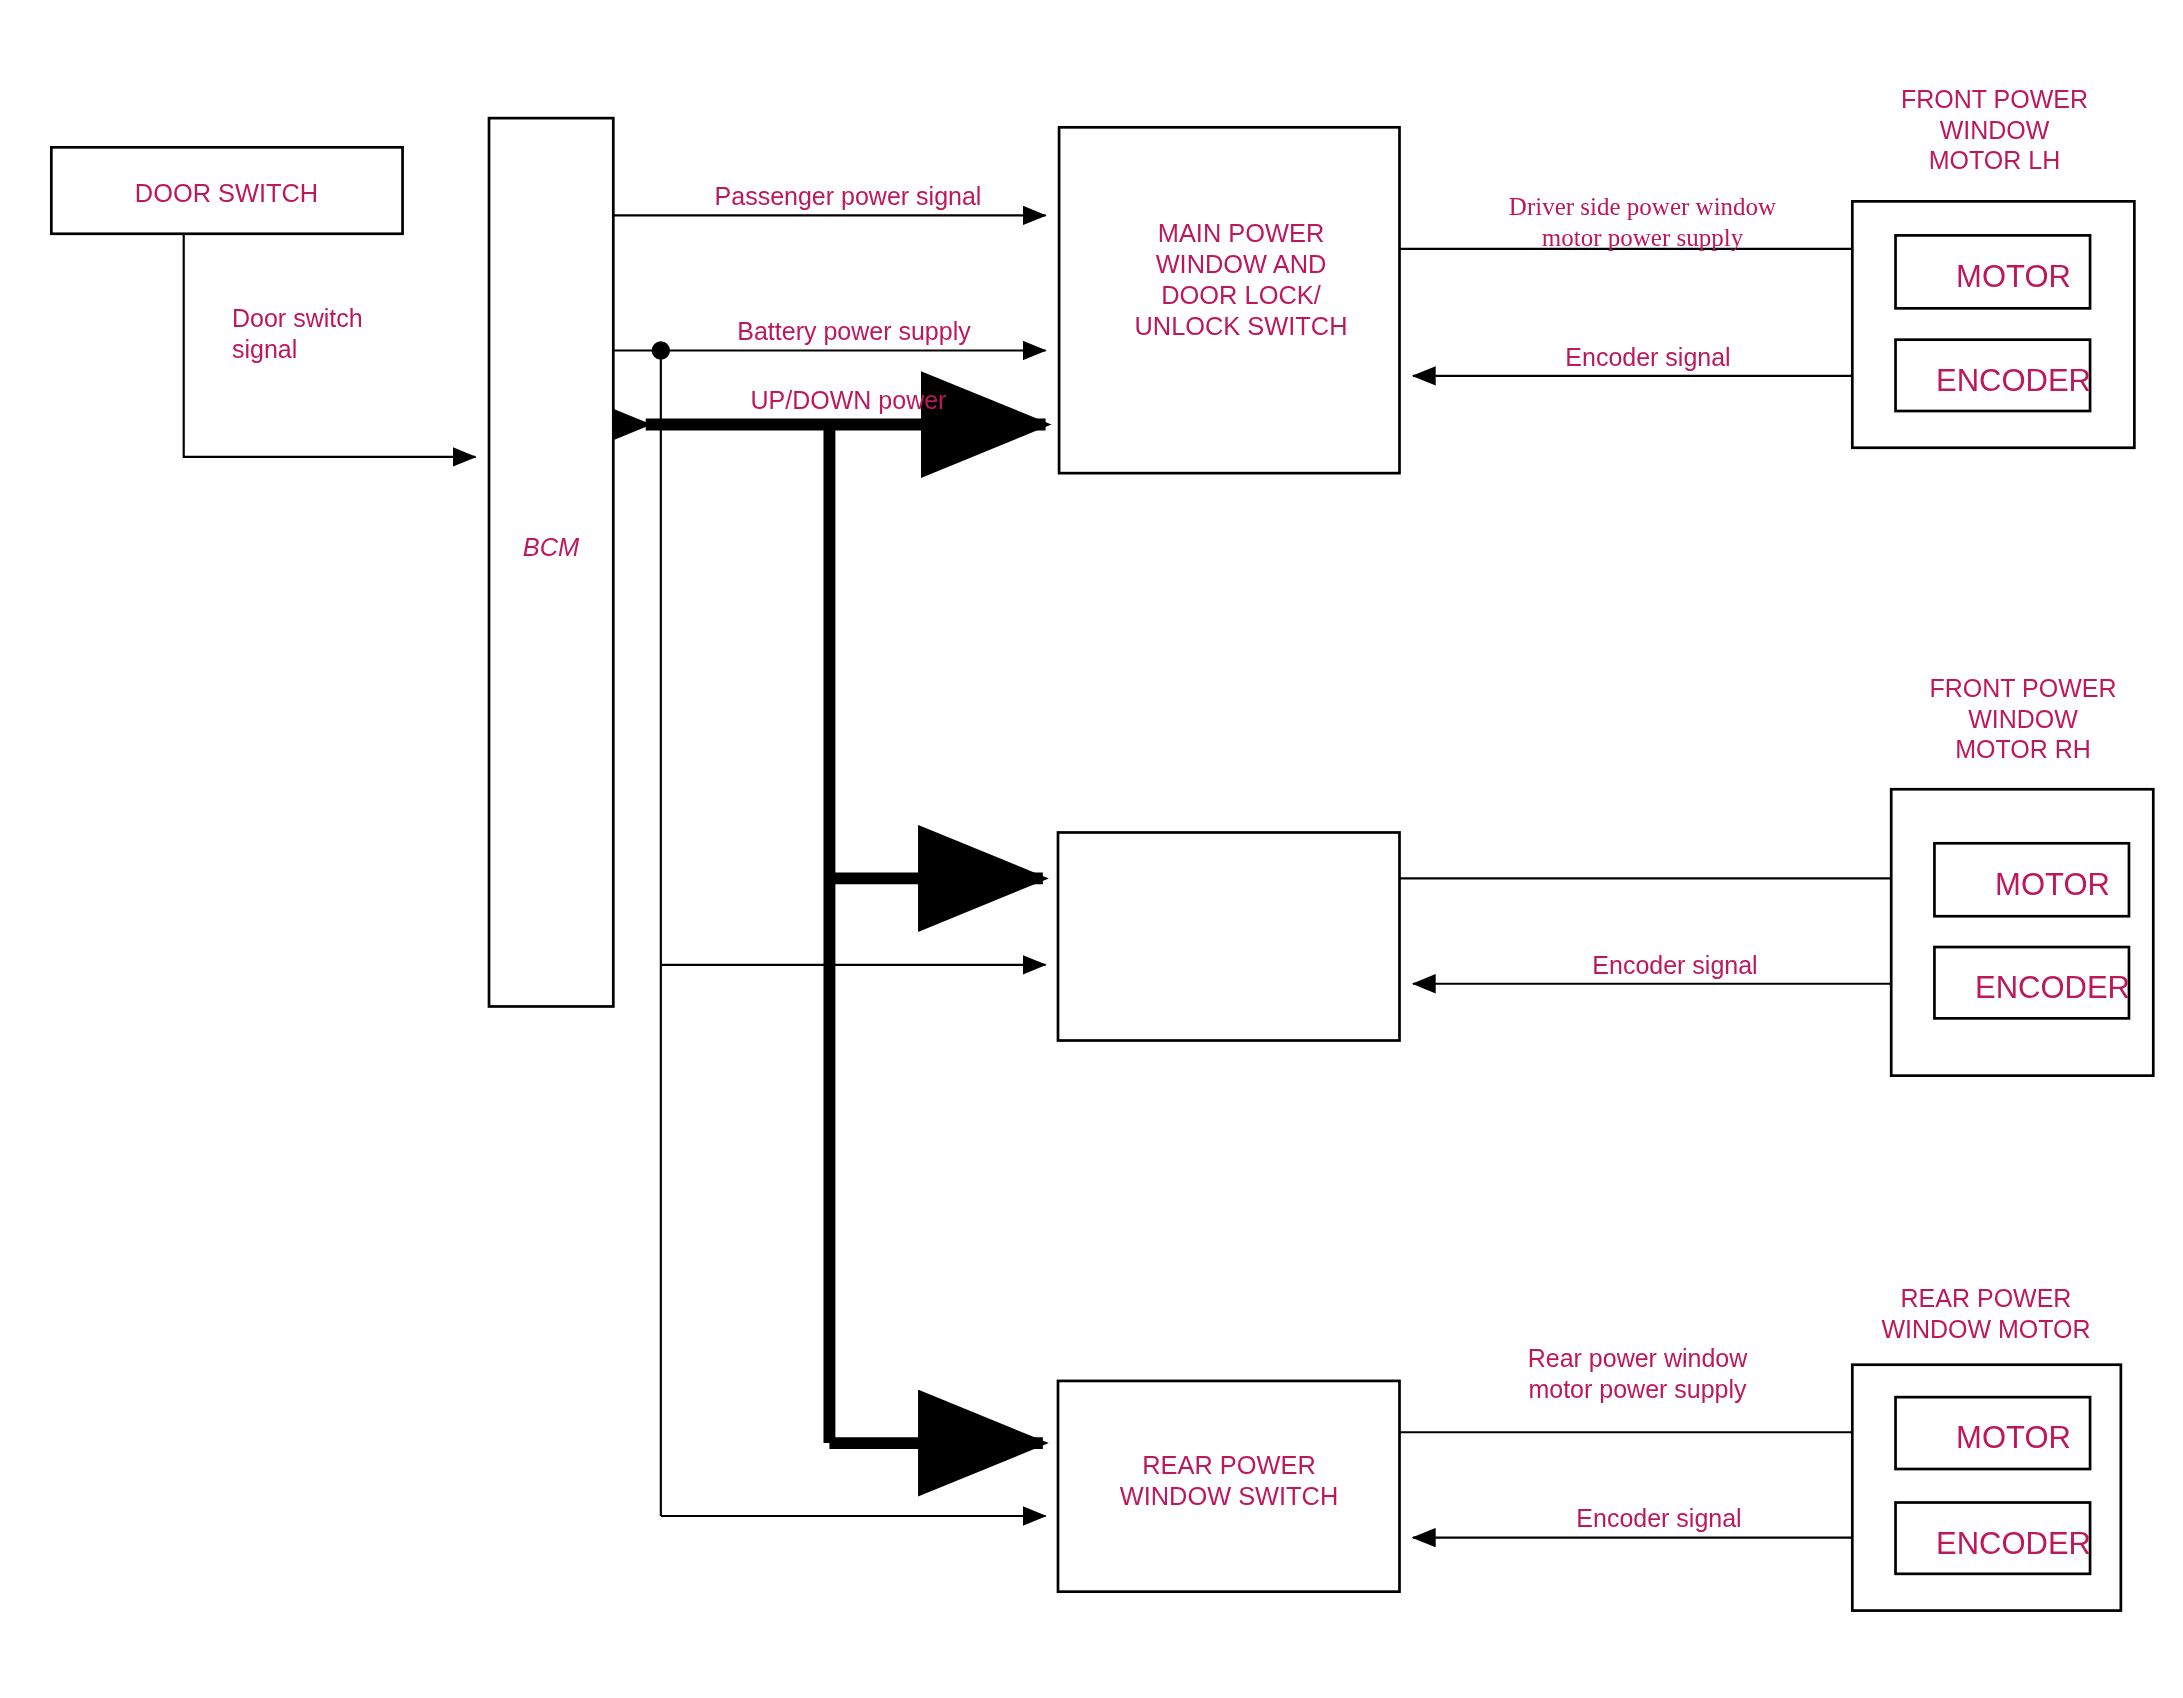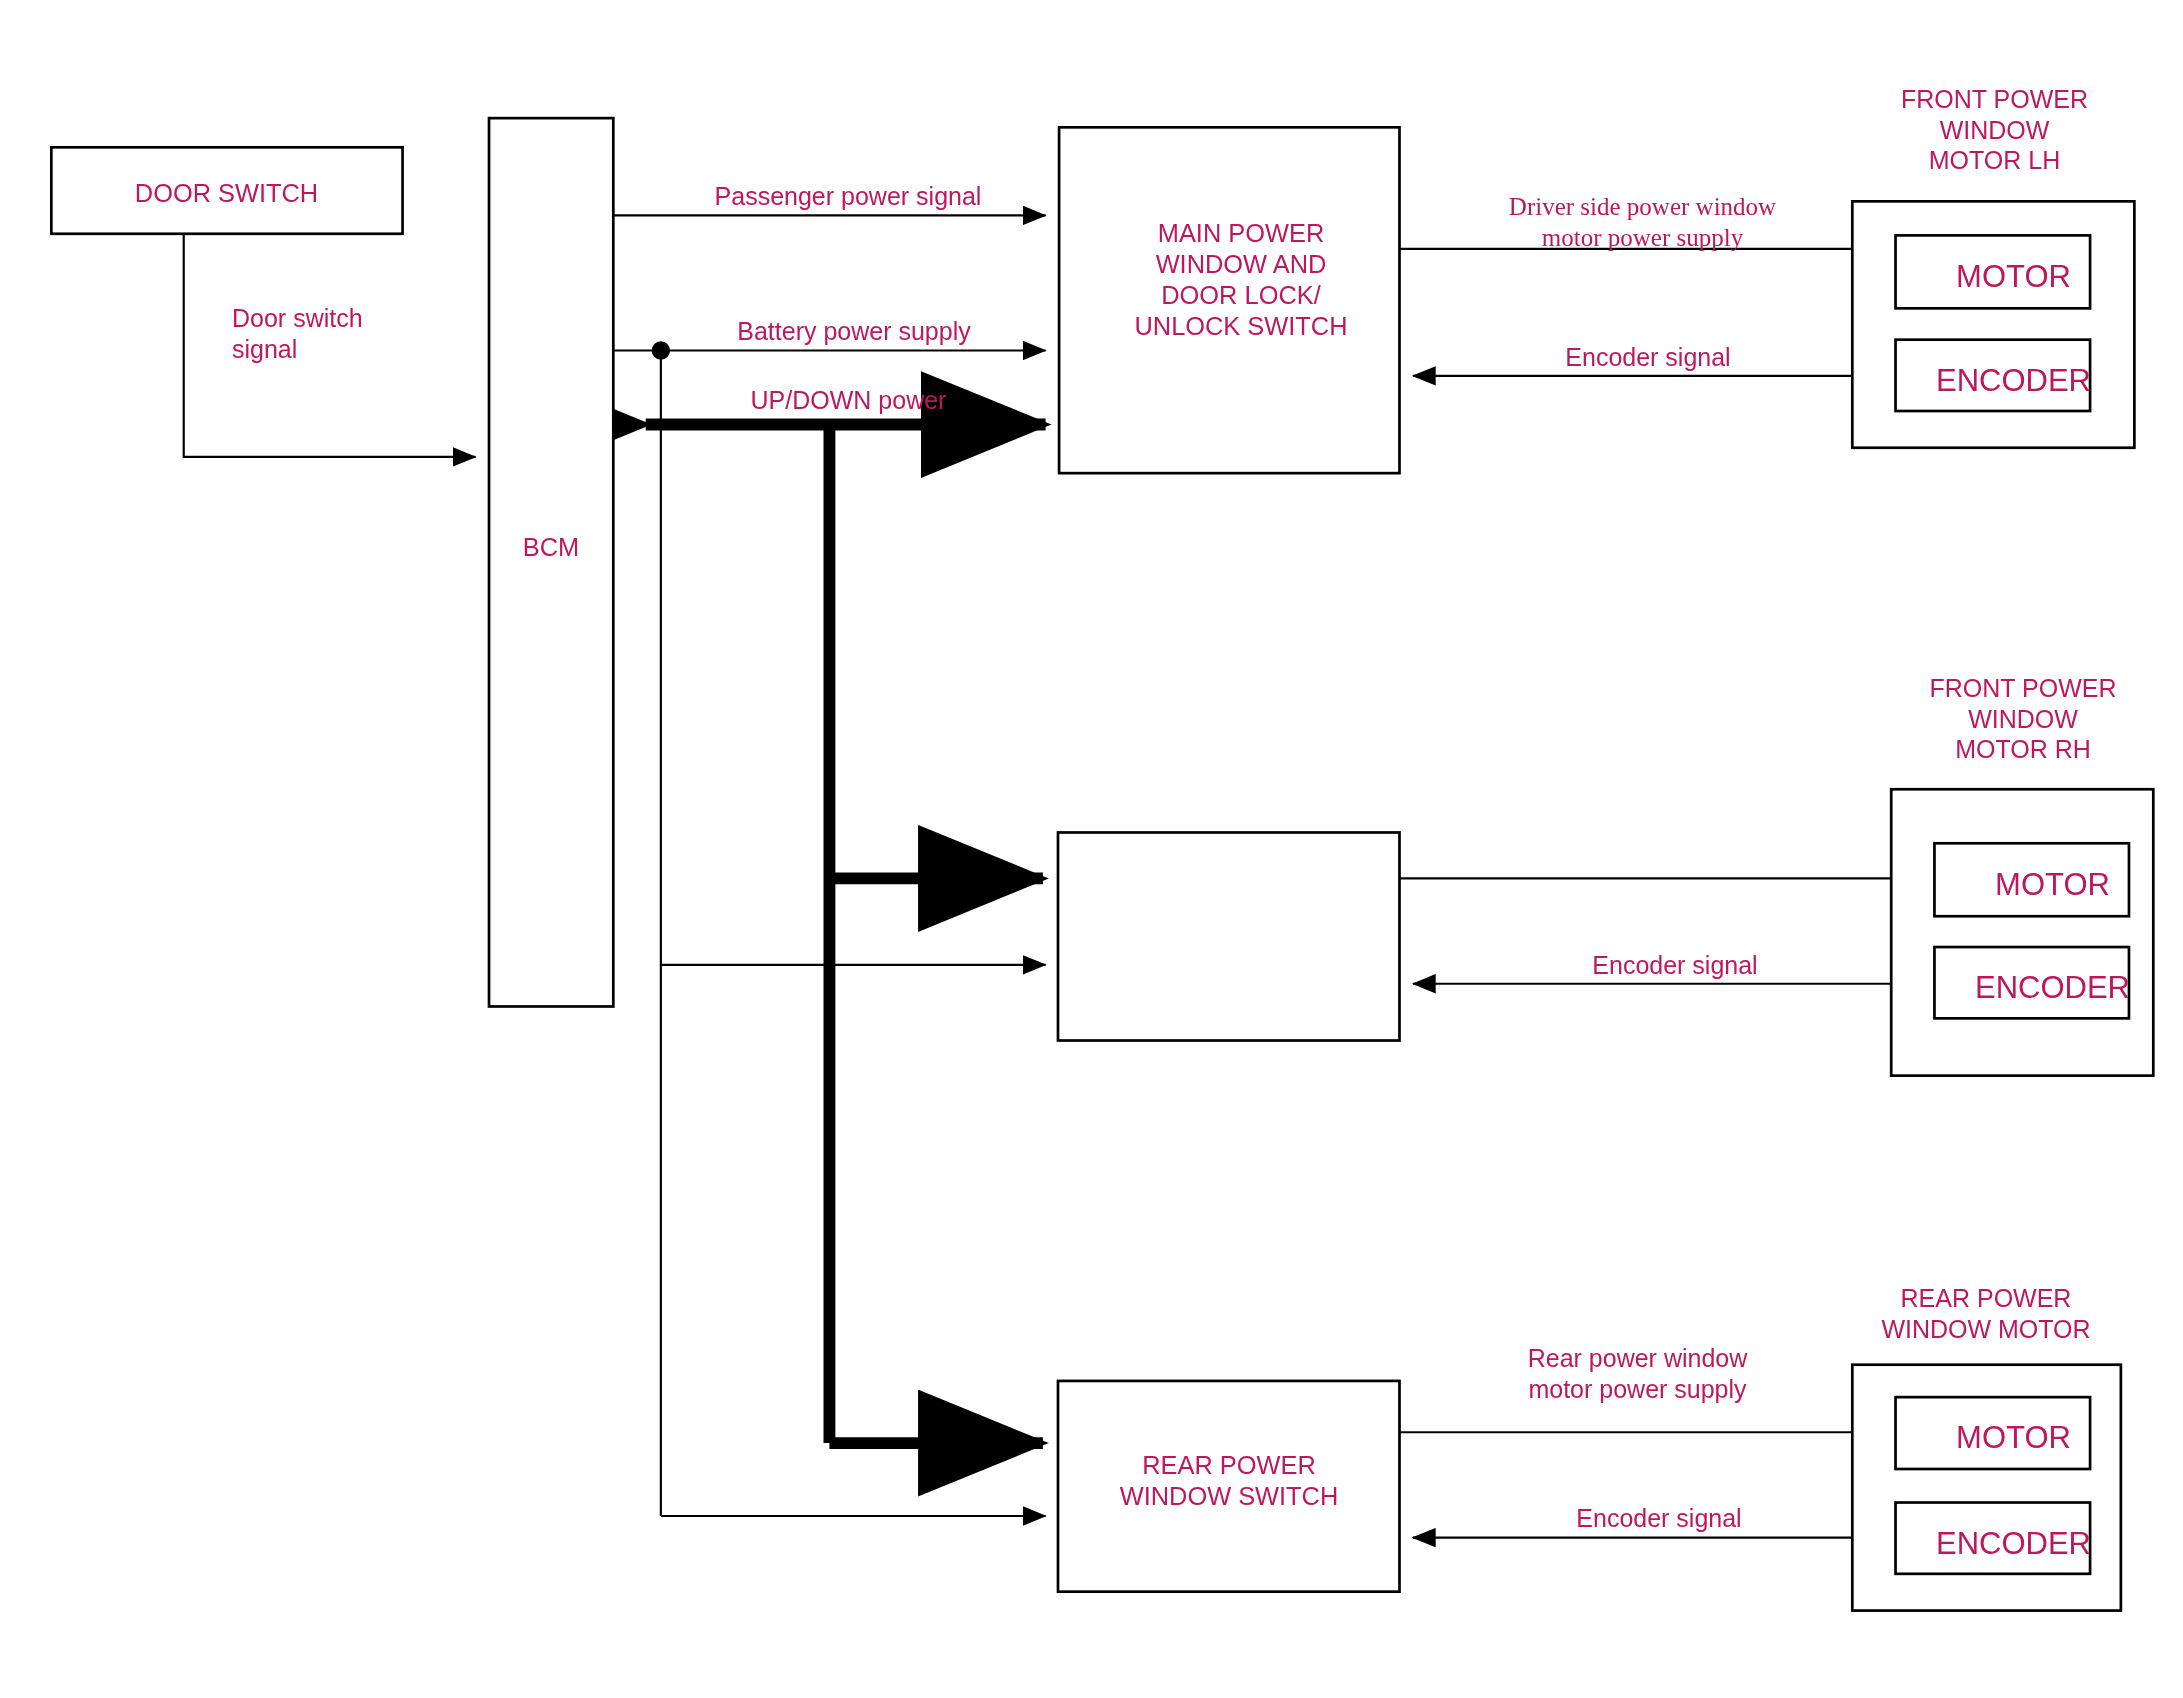--- a/index.html
+++ b/index.html
@@ -83,21 +83,21 @@
       <rect x="3508" y="2585" width="360" height="133"></rect>
       <rect x="3508" y="2780" width="360" height="132"></rect>
     </g>
   </svg>
 
   <div class="lbl box-title ctr" style="left:51px;top:178px;width:351px;">DOOR SWITCH</div>
 
   <div class="lbl sig" style="left:232px;top:303px;width:227px;">Door switch
 signal</div>
 
-  <div class="lbl box-title ctr" style="left:489px;top:532px;width:124px;">BCM</div>
+  <div class="lbl box-title ctr" style="left:489px;top:532px;width:124px;font-style:italic;">BCM</div>
 
   <div class="lbl sig ctr" style="left:659px;top:181px;width:378px;">Passenger power signal</div>
 
   <div class="lbl sig ctr" style="left:665px;top:316px;width:378px;">Battery power supply</div>
 
   <div class="lbl sig ctr" style="left:670px;top:385px;width:357px;">UP/DOWN power</div>
 
   <div class="lbl box-title ctr" style="left:1059px;top:218px;width:340px;margin-left:12px;">MAIN POWER
 WINDOW AND
 DOOR LOCK/

